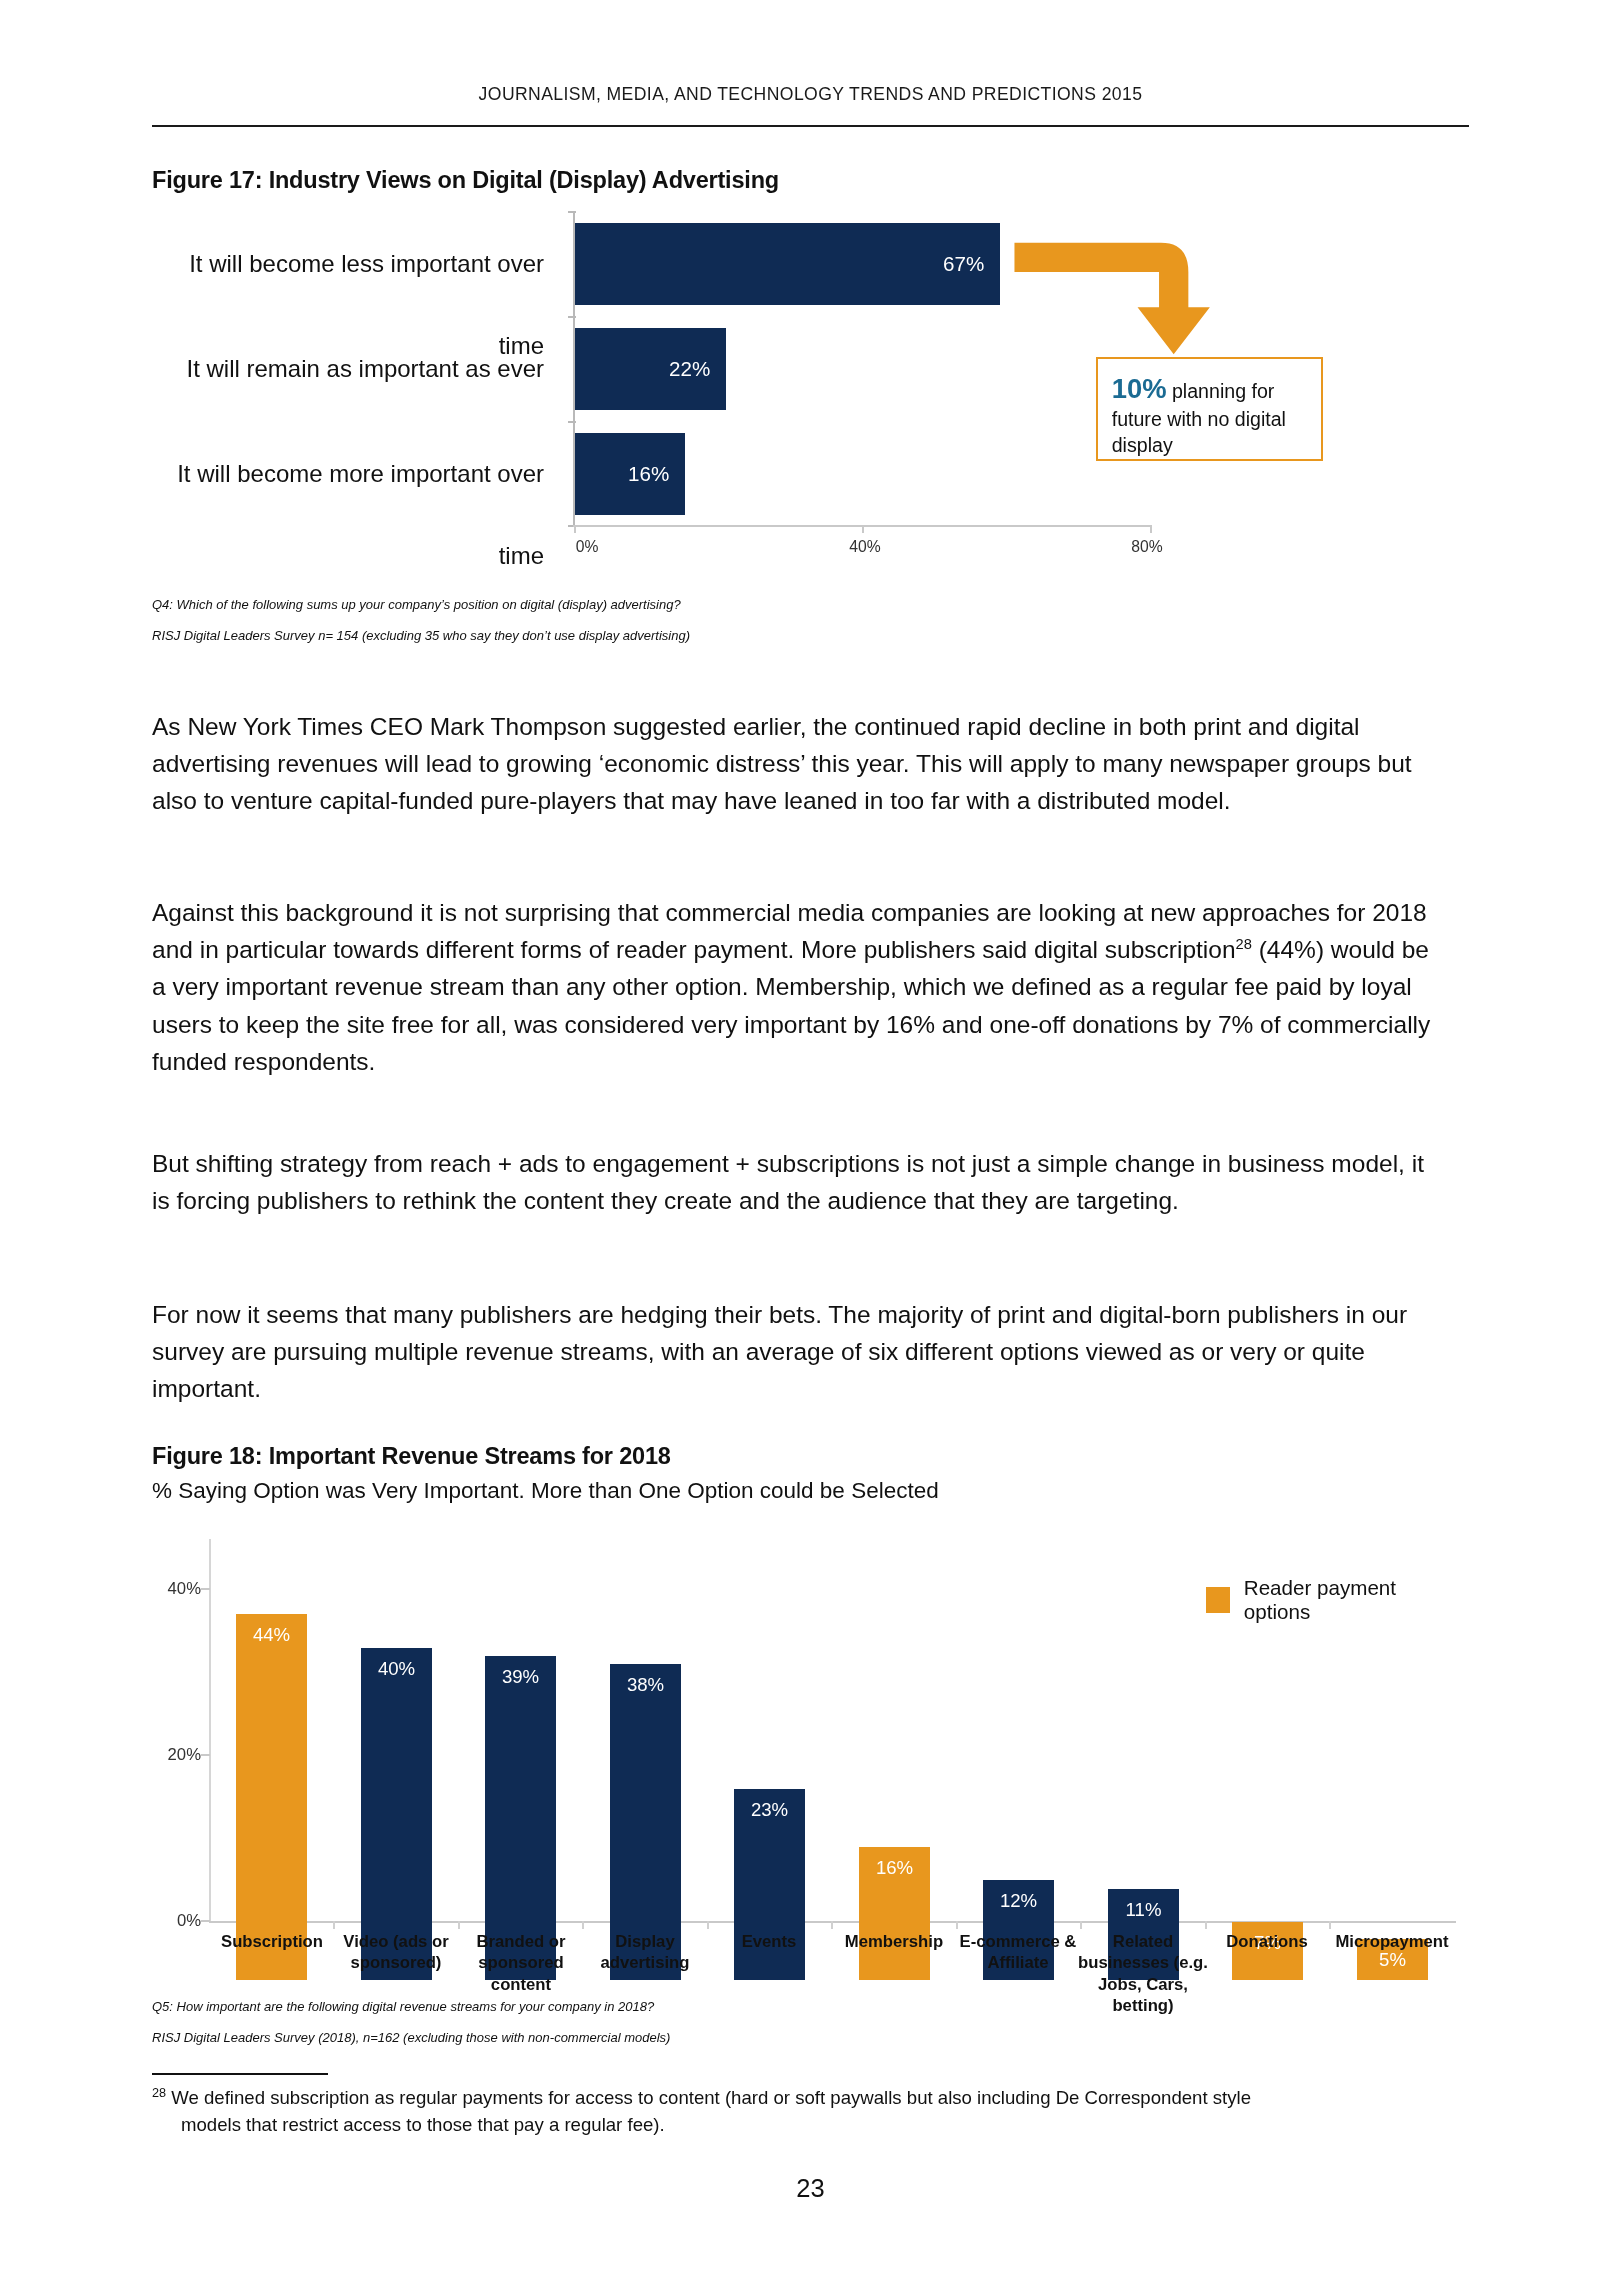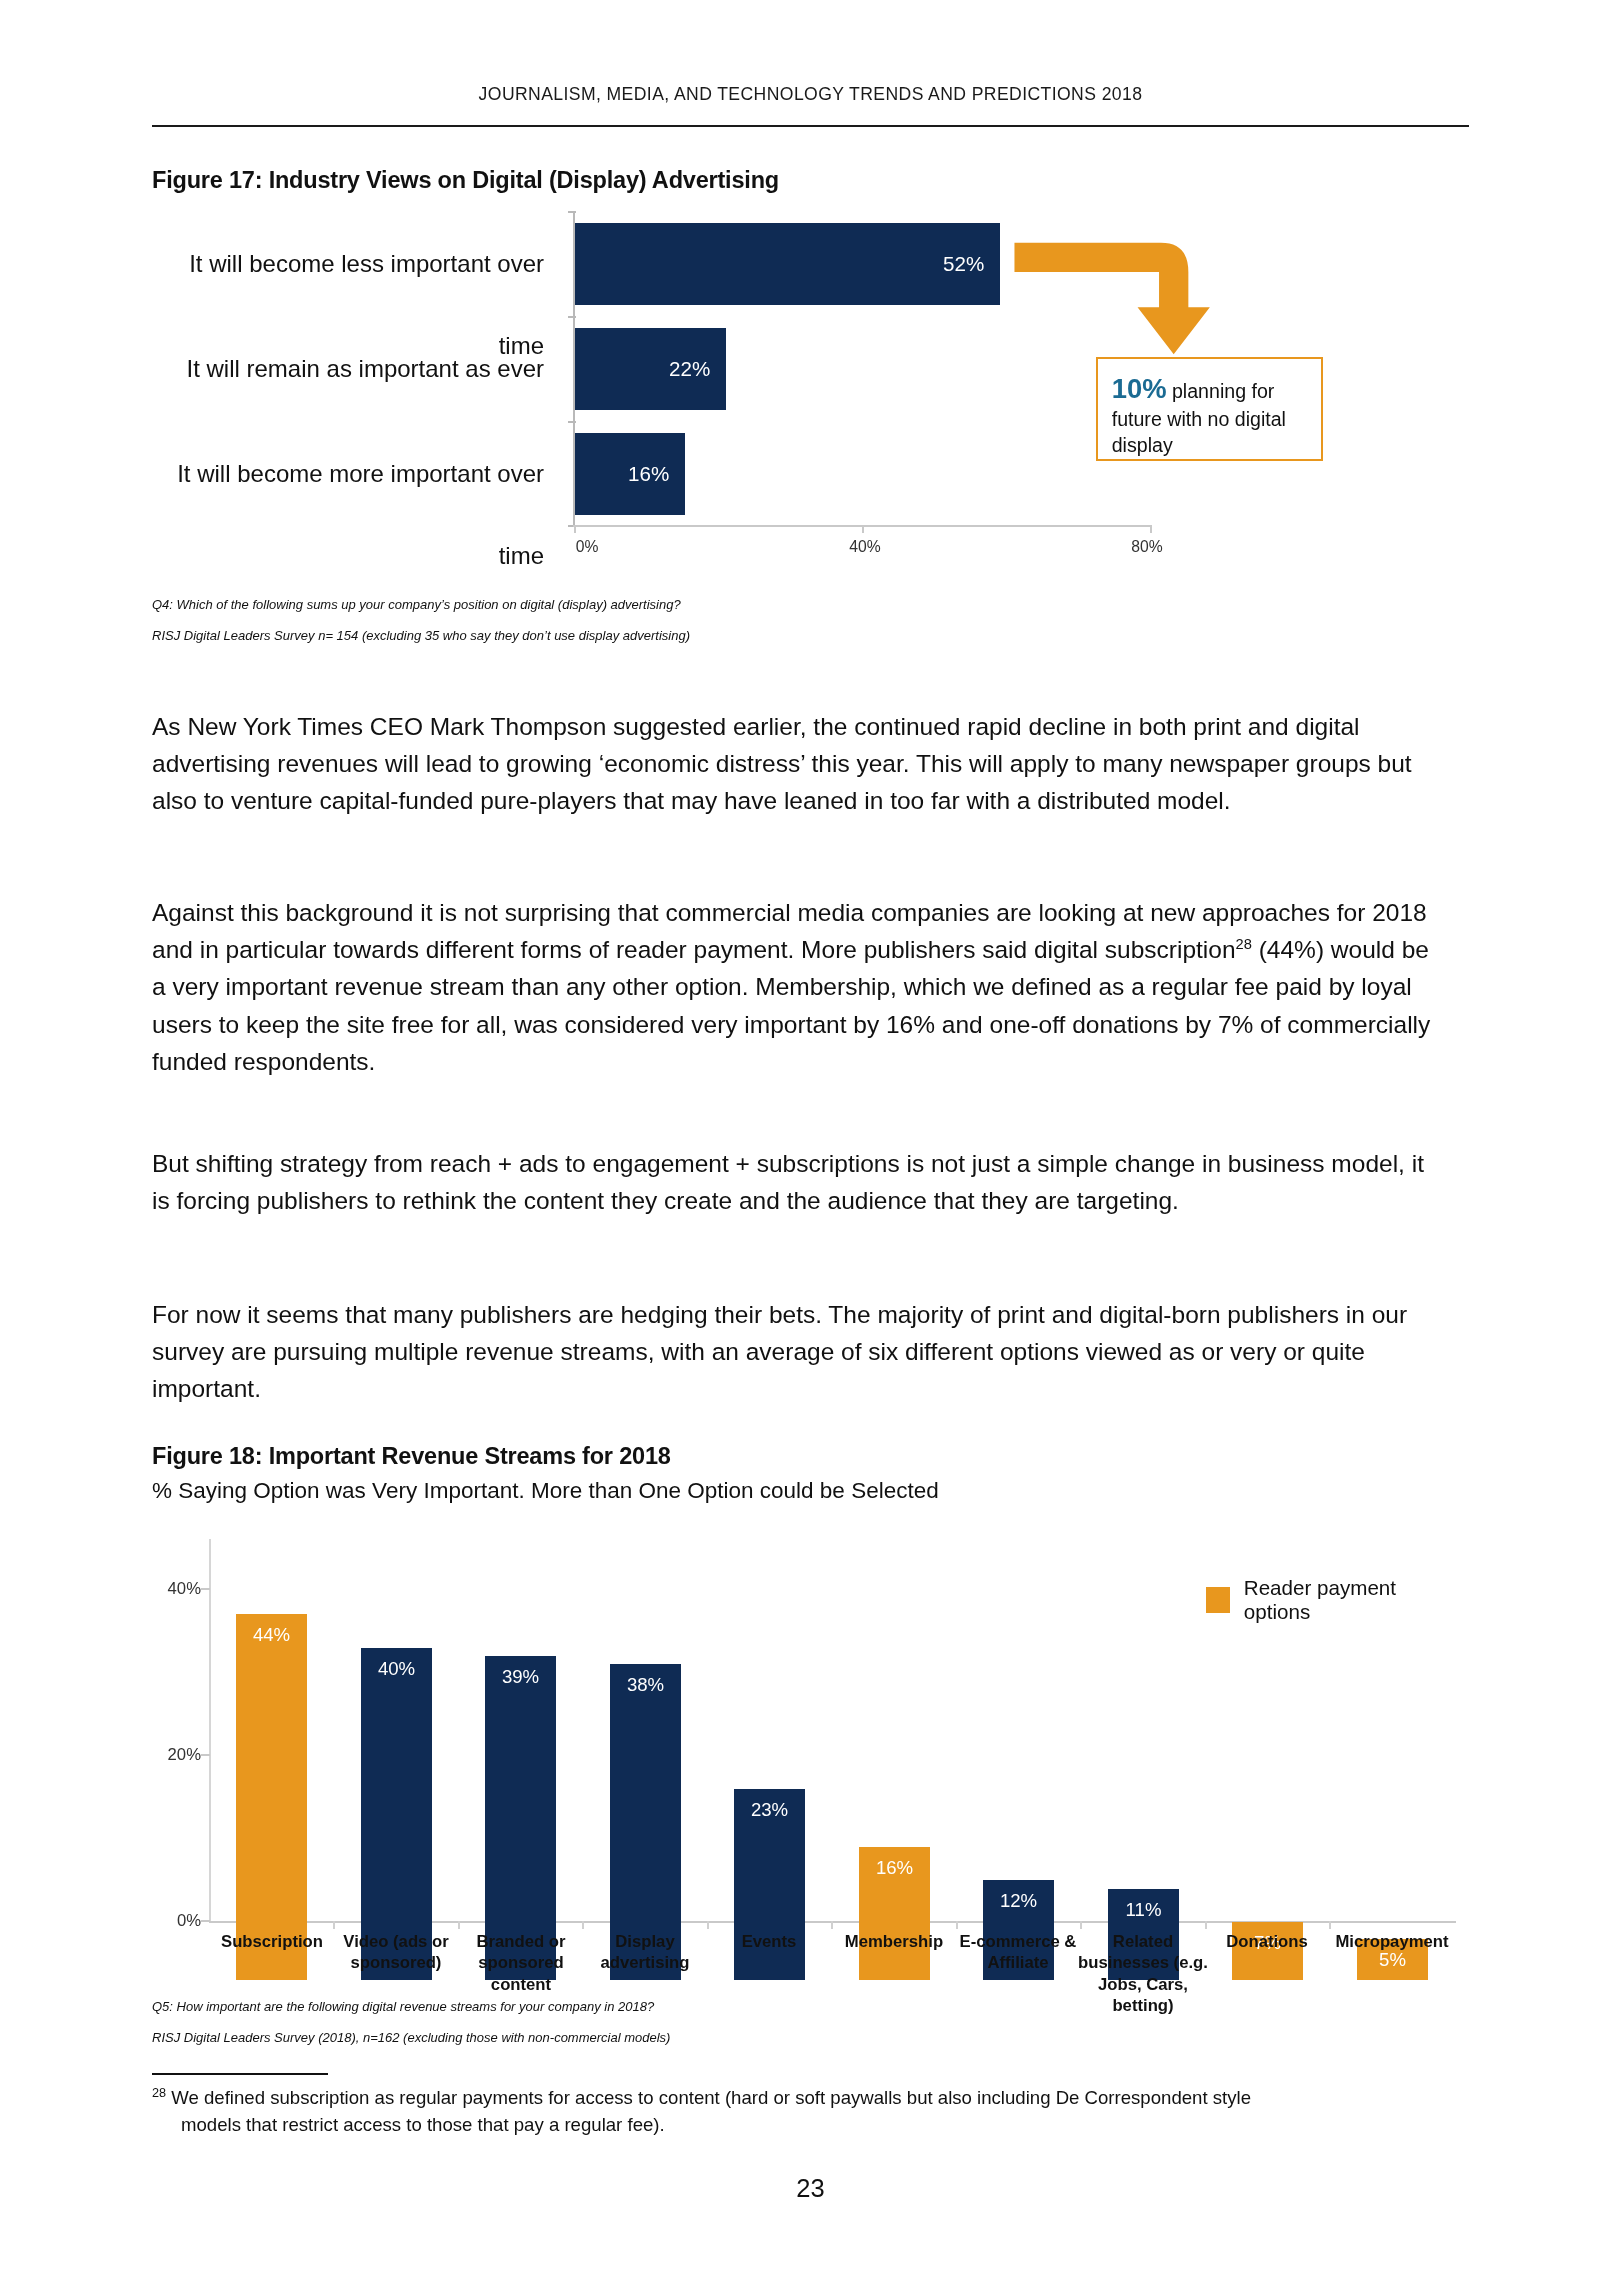--- a/index.html
+++ b/index.html
@@ -120,37 +120,37 @@
   .page-num{
     position:absolute;left:0;right:0;top:2174px;text-align:center;
     font-size:25.5px;color:#111;
   }
 </style>
 </head>
 <body>
 
 <div class="page">
 
-  <div class="running-head">JOURNALISM, MEDIA, AND TECHNOLOGY TRENDS AND PREDICTIONS 2018</div>
+  <div class="running-head">JOURNALISM, MEDIA, AND TECHNOLOGY TRENDS AND PREDICTIONS 2015</div>
   <div class="head-rule"></div>
 
   <div class="fig-title" style="top:167px;">Figure 17: Industry Views on Digital (Display) Advertising</div>
 
   <div id="fig17">
 
     <div class="f17-axisline"></div>
     <div class="f17-tick" style="top:0px;"></div>
     <div class="f17-tick" style="top:105px;"></div>
     <div class="f17-tick" style="top:210px;"></div>
     <div class="f17-tick" style="top:314px;"></div>
 
     <div class="f17-row" style="top:11.8px;">
       <div class="f17-label">It will become less important over time</div>
       <div class="f17-bar" style="width:425px;">
-        <span>52%</span>
+        <span>67%</span>
       </div>
     </div>
 
     <div class="f17-row" style="top:117px;">
       <div class="f17-label">It will remain as important as ever</div>
       <div class="f17-bar" style="width:151px;">
         <span>22%</span>
       </div>
     </div>
 

